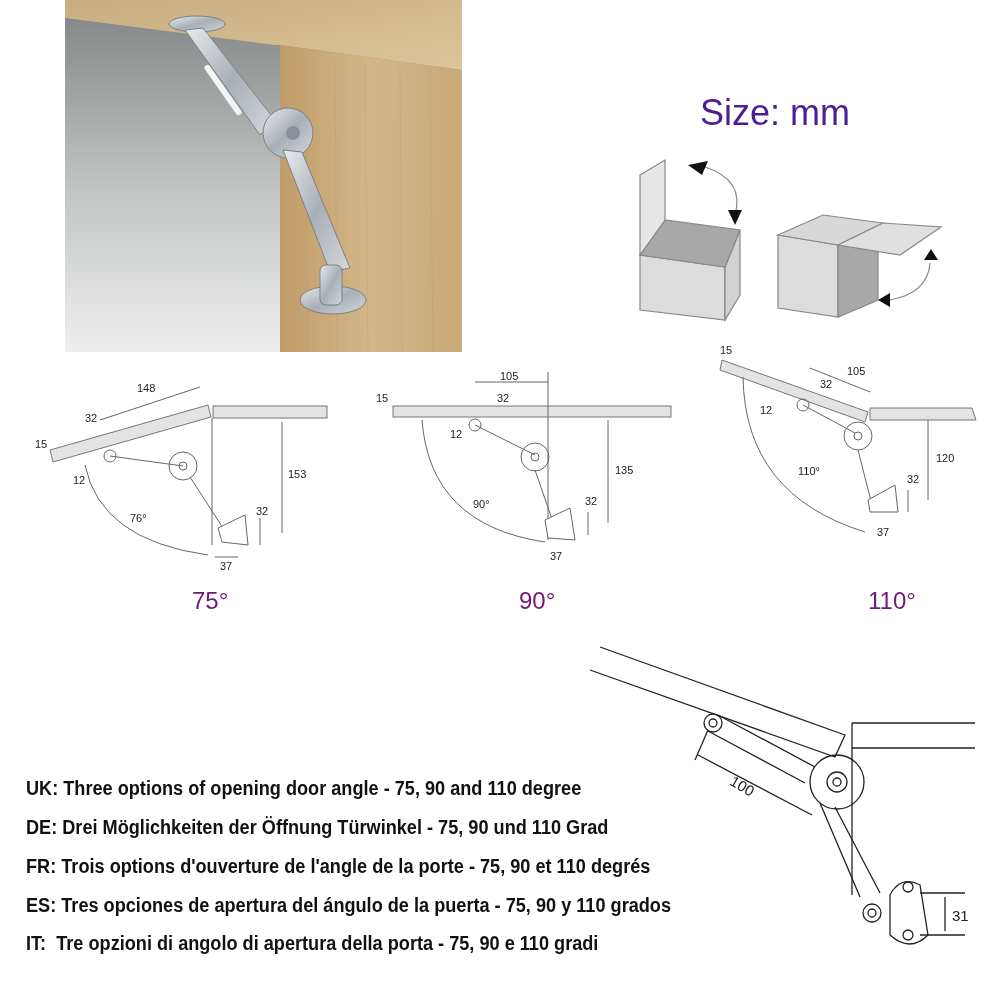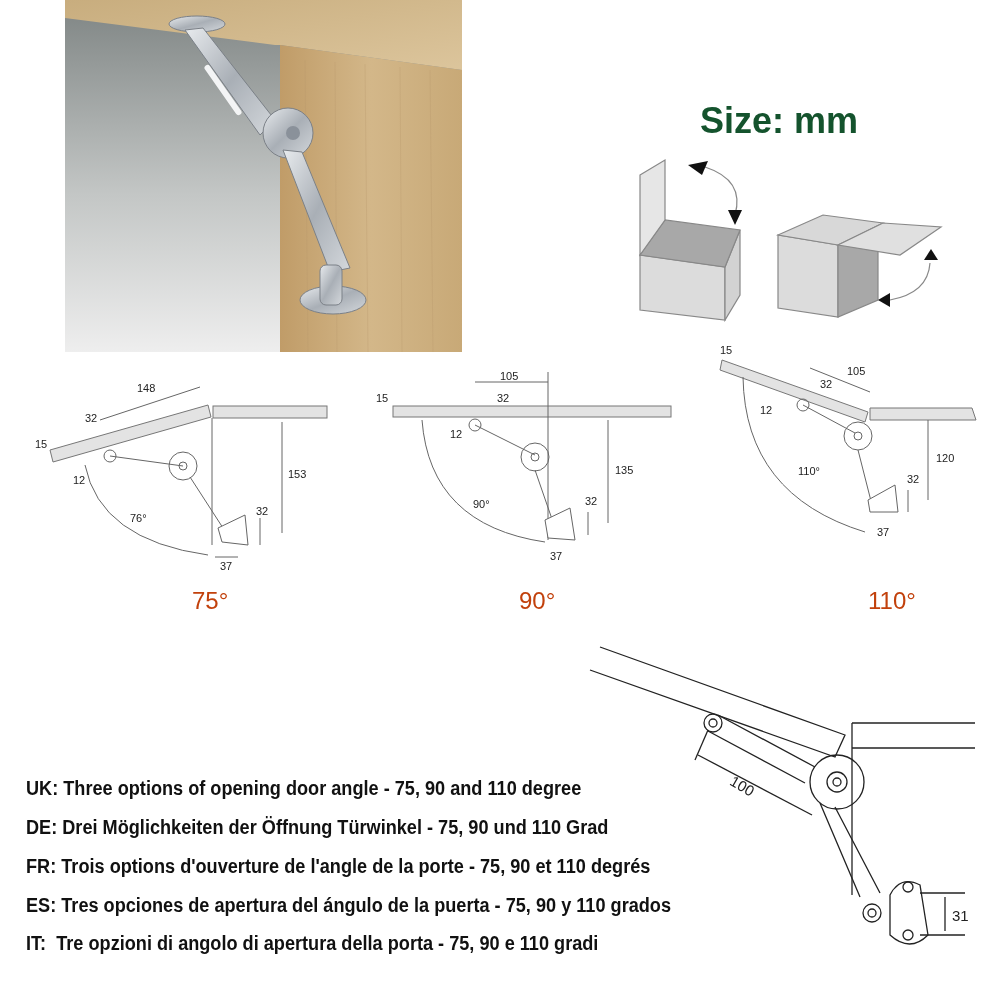--- a/index.html
+++ b/index.html
@@ -1,20 +1,20 @@
 <!DOCTYPE html>
 <html><head>
   <meta charset="utf-8">
   <style>
     html, body { margin:0; padding:0; background:#ffffff; }
     body { width:1000px; height:1000px; position:relative; overflow:hidden; font-family:"Liberation Sans", sans-serif; color:#111; }
     .abs { position:absolute; }
     .photo { left:65px; top:0; width:397px; height:352px; overflow:hidden; }
-    .title { left:700px; top:92px; font-size:36px; font-weight:bold; color:#14532d; font-family:"Liberation Sans", sans-serif;margin-top:8px; }
-    .angle-label { font-size:24px; color:#c2410c; font-family:"Liberation Sans", sans-serif; }
+    .title { left:700px; top:92px; font-size:36px; font-weight:normal; color:#4c1d95; font-family:"Liberation Sans", sans-serif; }
+    .angle-label { font-size:24px; color:#701a75; font-family:"Liberation Sans", sans-serif; }
     .dim { font-size:11px; fill:#222; font-family:"Liberation Sans", sans-serif; }
     .lang-line { left:26px; font-size:19.5px; font-weight:bold; color:#111; white-space:pre; font-family:"Liberation Sans", sans-serif; transform:scaleX(0.93); transform-origin:left center; }
     svg { position:absolute; overflow:visible; }
   </style>
 </head>
 <body>
 
 <div class="abs photo">
   <svg width="397" height="352" viewBox="0 0 397 352">
     <defs>

